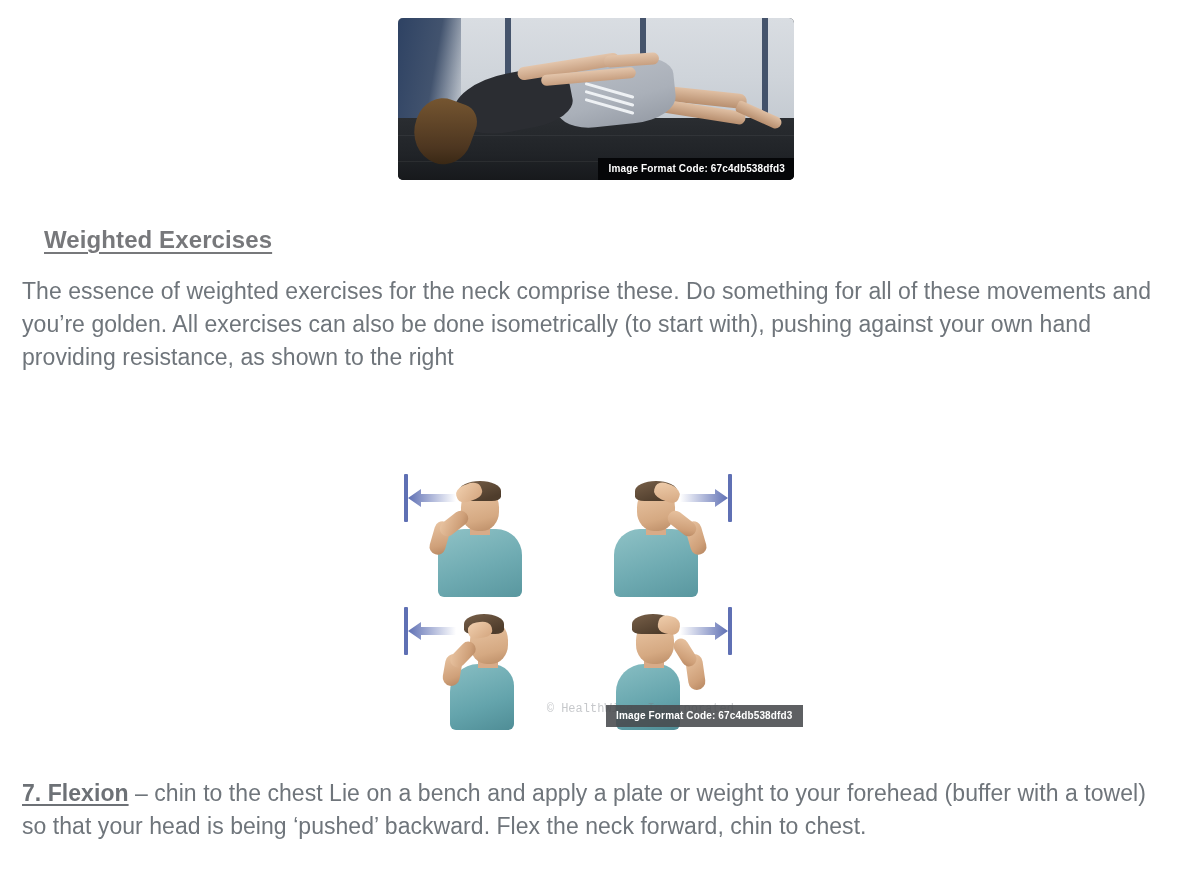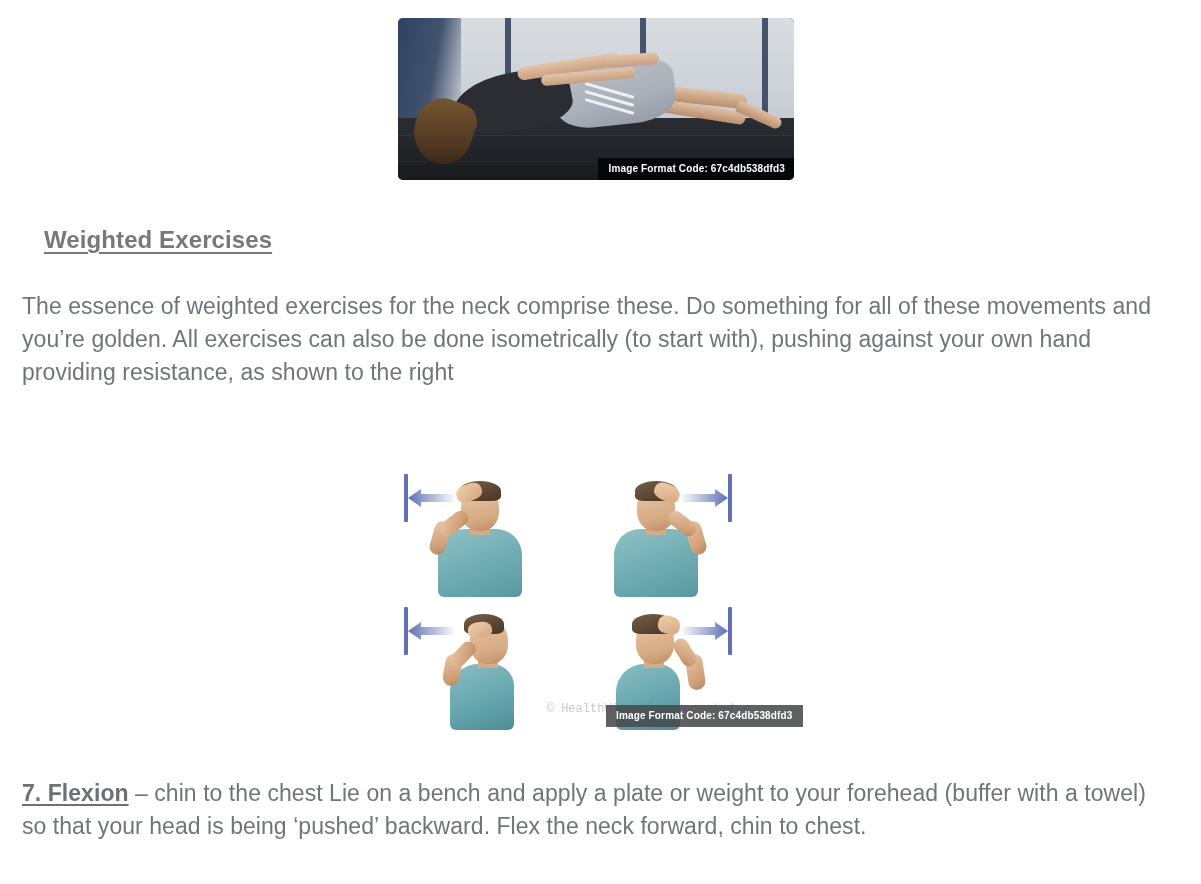--- a/index.html
+++ b/index.html
@@ -303,21 +303,21 @@
   <div class="pt-arm" style="left:52%;top:22%;width:14%;height:12px;transform:rotate(-4deg);"></div>
   <div class="pt-hair"></div>
 
   <div class="badge badge-top">Image Format Code: 67c4db538dfd3</div>
 </div>
 
 <div class="h-underline" style="top:226px;margin-left:22px;">
   <span class="u">Weighted Exercises</span>
 </div>
 
-<div class="para" style="top:290px; width:1140px;">The essence of weighted exercises for the neck comprise these. Do something for all of these movements and you’re golden. All exercises can also be done isometrically (to start with), pushing against your own hand providing resistance, as shown to the right</div>
+<div class="para" style="top:275px; width:1140px;">The essence of weighted exercises for the neck comprise these. Do something for all of these movements and you’re golden. All exercises can also be done isometrically (to start with), pushing against your own hand providing resistance, as shown to the right</div>
 
 <div class="grid-iso">
 
   <div class="iso-cell cell-tl">
     <div class="iso-bar bar-left"></div>
     <svg class="iso-arrow arrow-left" viewBox="0 0 48 18">
       <defs>
           <linearGradient id="gL1" x1="1" y1="0" x2="0" y2="0">
         <stop offset="0" stop-color="#5f70b4" stop-opacity="0"></stop>
         <stop offset="1" stop-color="#5f70b4" stop-opacity="1"></stop>

